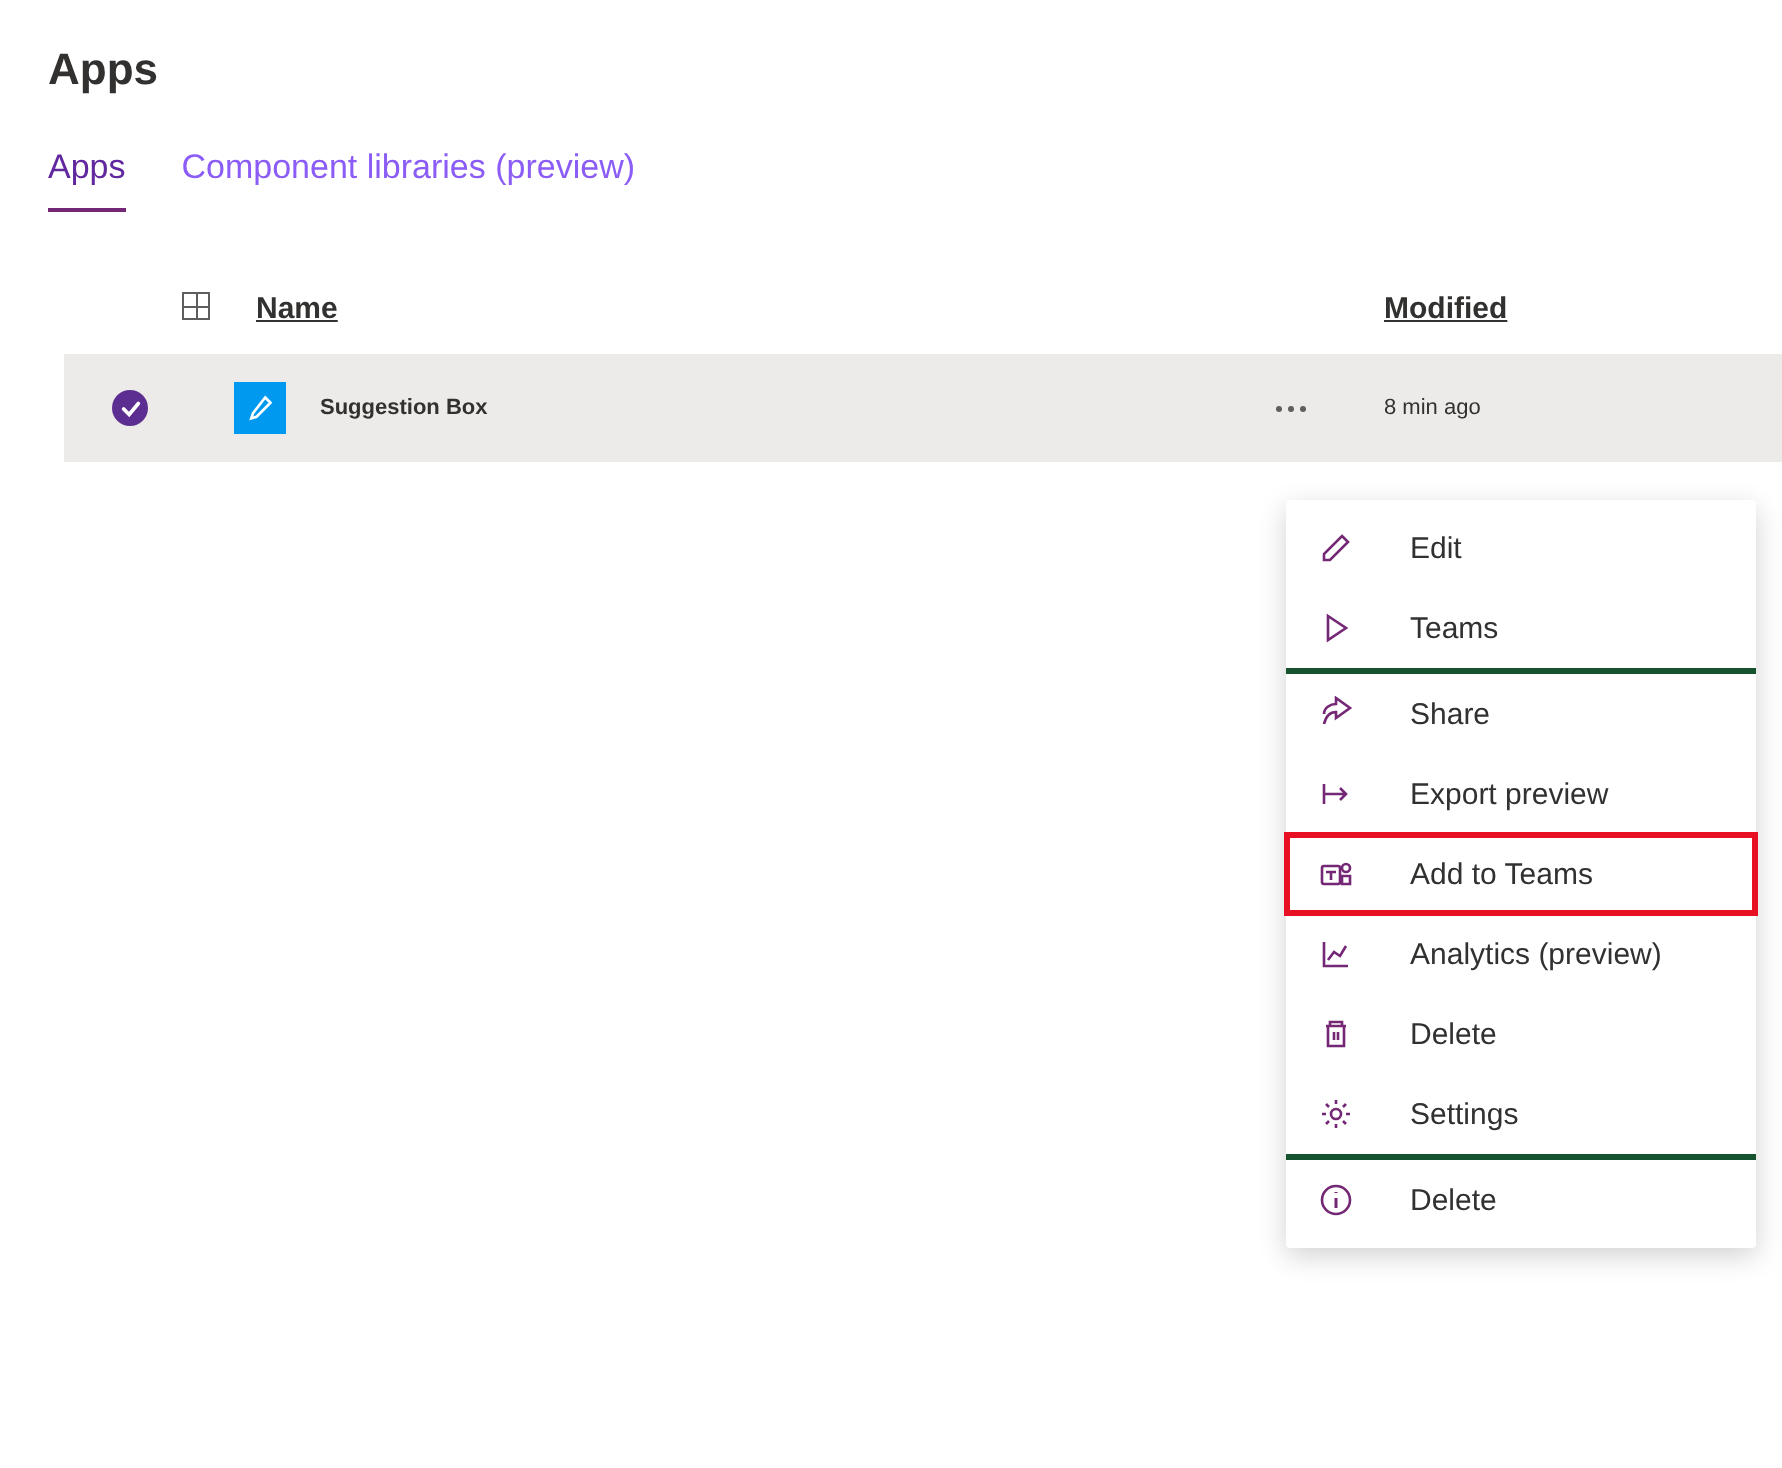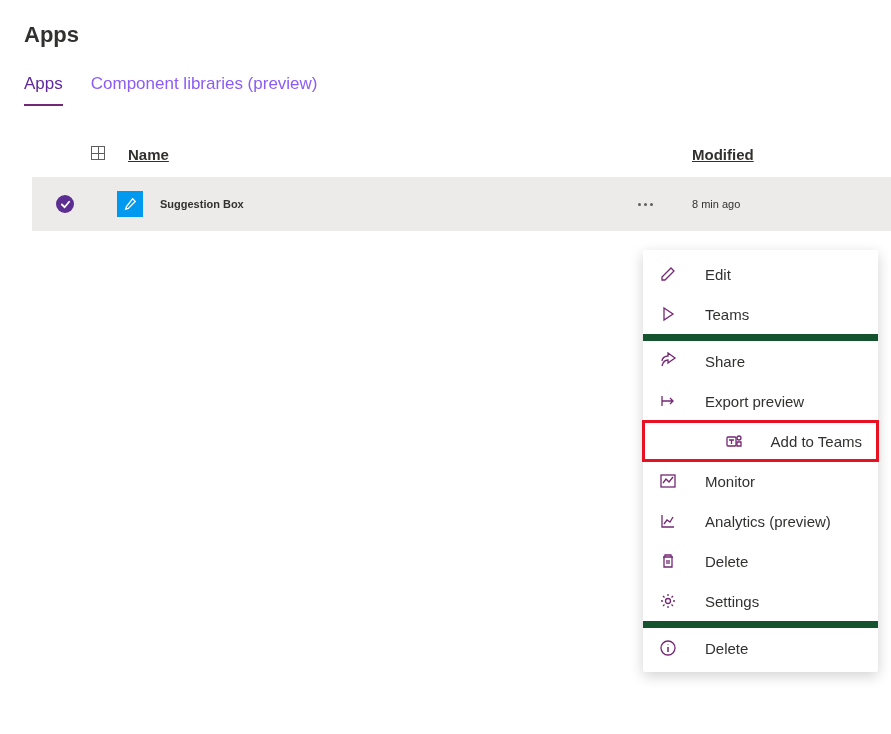--- a/index.html
+++ b/index.html
@@ -100,25 +100,24 @@
     }
     .menu-item {
       display: flex;
       align-items: center;
       padding: 11px 16px;
       font-size: 15px;
       color: #323130;
       cursor: pointer;
       gap: 28px;
     }
-    .menu-item.sep-above { border-top: 7px solid #14532d; align-items: flex-end; }
+    .menu-item.sep-above { border-top: 3px solid #14532d; align-items: flex-end; }
     .menu-item.highlighted {
       outline: 3px solid #e81123;
       outline-offset: -2px;
-      justify-content: flex-end;
     }
     .mi-icon { width:18px; height:18px; display:flex; align-items:center; justify-content:center; }
     .mi-icon svg { width:18px; height:18px; stroke:#742774; fill:none; stroke-width:1.3; }
   </style>
 </head>
 <body>
 
 <h1 class="page-title">Apps</h1>
 
 <div class="tabs">
@@ -204,29 +203,20 @@
           <path d="M4 8 L9 8 M6.5 8 L6.5 12"></path>
           <circle cx="14" cy="6" r="2"></circle>
           <path d="M12 10 L16 10 L16 14 L12 14 Z"></path>
         </svg>
     </span>
     <span>Add to Teams</span>
   </div>
   <div class="menu-item">
     <span class="mi-icon">
       <svg viewBox="0 0 18 18">
-          <rect x="2" y="3" width="14" height="12"></rect>
-          <path d="M4 11 L7 7 L10 10 L14 5"></path>
-        </svg>
-    </span>
-    <span>Monitor</span>
-  </div>
-  <div class="menu-item">
-    <span class="mi-icon">
-      <svg viewBox="0 0 18 18">
           <path d="M3 3 L3 15 L15 15"></path>
           <path d="M5 12 L8 8 L11 10 L14 5"></path>
         </svg>
     </span>
     <span>Analytics (preview)</span>
   </div>
   <div class="menu-item">
     <span class="mi-icon">
       <svg viewBox="0 0 18 18">
           <path d="M4 5 L14 5 M6 5 L6 3 L12 3 L12 5 M5 5 L5 15 L13 15 L13 5 M8 8 L8 12 M10 8 L10 12"></path>

